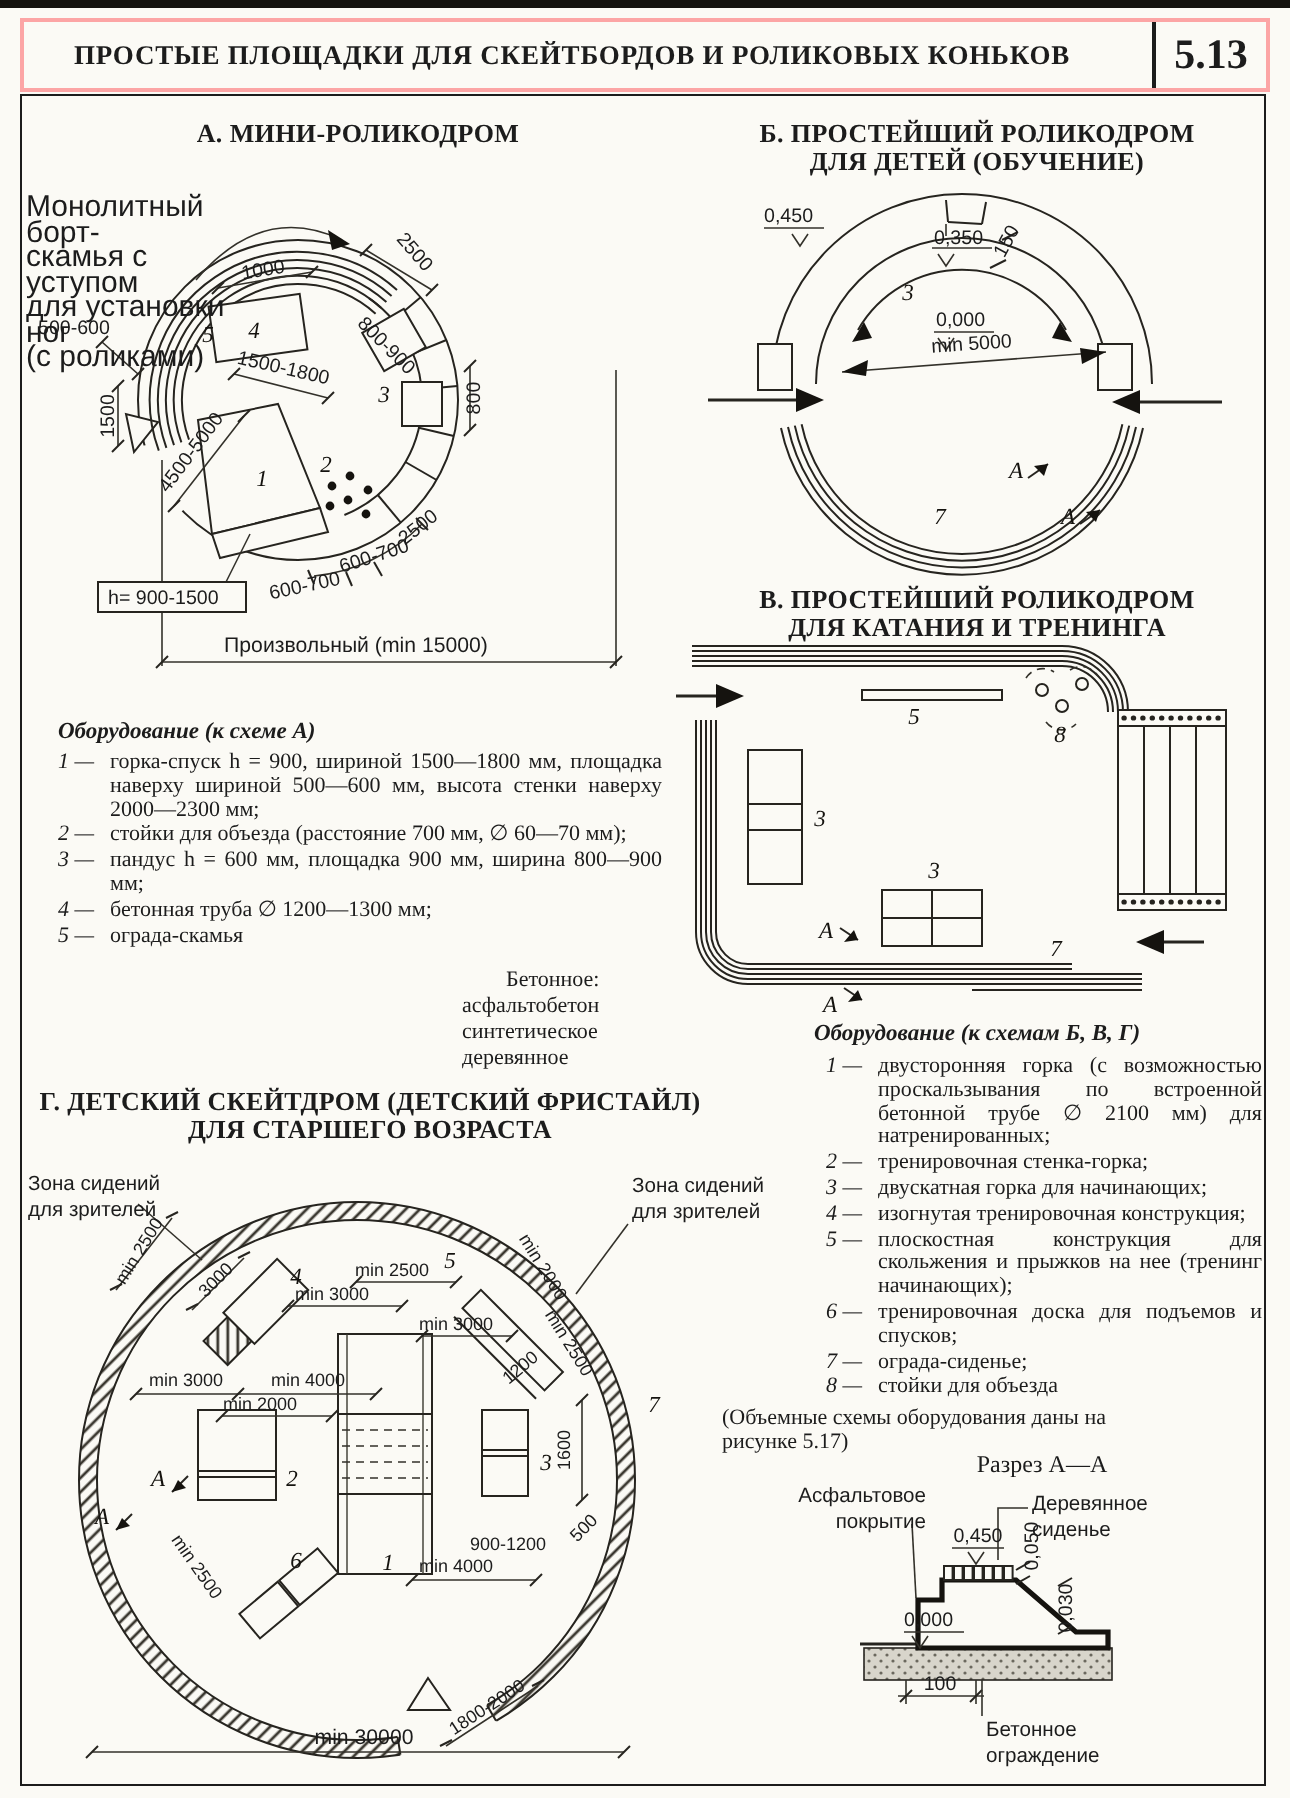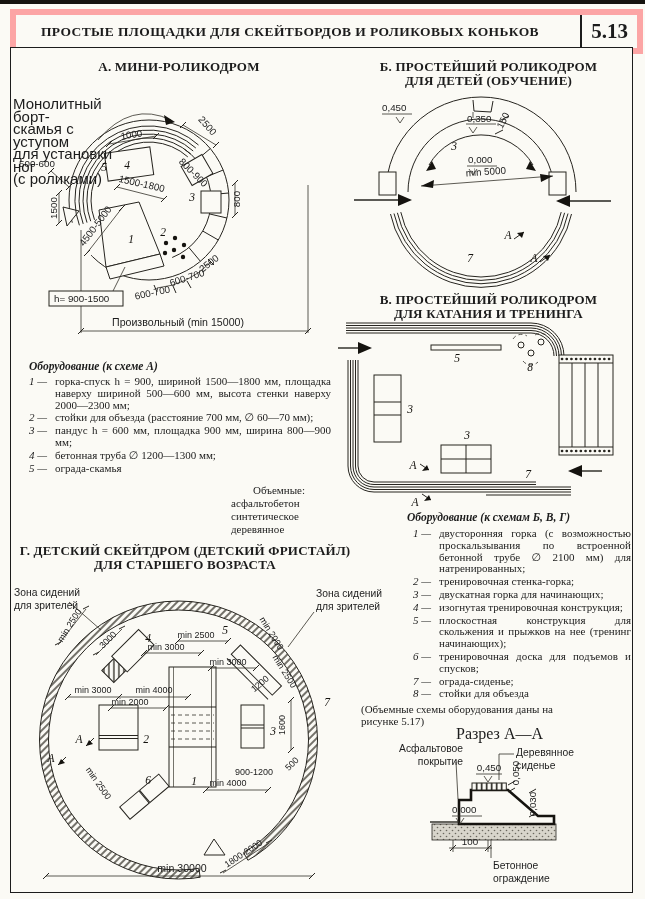--- a/index.html
+++ b/index.html
@@ -1,37 +1,37 @@
 <!DOCTYPE html>
 <html><head>
 <meta charset="utf-8">
 <style>
   html,body{margin:0;padding:0;background:#e8e6e0;}
   .page{position:relative;width:645px;height:899px;background:#fbfaf5;overflow:hidden;
         font-family:"Liberation Serif",serif;color:#1c1c1c;}
   .topstrip{position:absolute;left:0;top:0;width:645px;height:4px;background:#15130f;}
-  .hdr{position:absolute;left:10px;top:9px;width:621px;height:33px;border:6px solid #fca5a5;
+  .hdr{position:absolute;left:10px;top:9px;width:621px;height:33px;border:2px solid #fca5a5;
        display:flex;align-items:stretch;background:#fbfaf5;gap:16px;}
   .hdr-title{flex:1;display:flex;align-items:center;justify-content:center;
        font-weight:bold;font-size:13.5px;letter-spacing:.4px;}
   .hdr-num{width:55px;border-left:2px solid #1c1c1c;display:flex;align-items:center;justify-content:center;
        font-weight:bold;font-size:21px;font-family:"Liberation Serif",serif;}
   .main{position:absolute;left:10px;top:47px;width:621px;height:844px;border:1.5px solid #1c1c1c;background:#fbfaf5;}
   .abs{position:absolute;}
   .sect-title{font-weight:bold;font-size:13px;text-align:center;line-height:14px;letter-spacing:.2px;}
   .ann{font-family:"Liberation Sans",sans-serif;font-size:15px;line-height:12.5px;white-space:pre-line;}
   .eq-head{font-weight:bold;font-size:11.5px;font-style:italic;}
   .eq-list{font-size:11px;line-height:11.8px;text-align:justify;}
   .eq-item{position:relative;padding-left:26px;margin:0 0 1px 0;}
   .eq-item .no{position:absolute;left:0;top:0;font-style:italic;}
   .cover{font-size:11px;line-height:13px;}
   .cover .ch{padding-left:22px;}
   .cover .cb{white-space:pre-line;}
   .note{font-size:11px;line-height:11.8px;}
-  .aa-title{font-size:16px;}
+  .aa-title{font-size:12px;text-align:center;}
   .lab{font-family:Liberation Sans, sans-serif;font-size:10.3px;line-height:12.5px;white-space:pre-line;}
   .lab.r{text-align:right;}
   svg{position:absolute;overflow:hidden;}
   .dr{stroke:#26241f;stroke-width:1;fill:none;}
   .dr2{stroke:#26241f;stroke-width:1.4;fill:none;}
   .thin{stroke:#3a382f;stroke-width:.7;fill:none;}
   .dl{stroke:#33312a;stroke-width:.8;fill:none;}
   .dash{stroke-dasharray:4 3;}
   .dots{stroke:#26241f;stroke-width:2.6;stroke-linecap:round;stroke-dasharray:0.1 4.6;fill:none;}
   .tk{stroke:#26241f;stroke-width:1;}
@@ -172,21 +172,21 @@
 
     <div class="abs eq-head" style="left:18px;top:312px;">Оборудование (к схеме А)</div>
     <div class="abs eq-list" style="left:18px;top:328px;width:302px;">
       <div class="eq-item"><span class="no">1 —</span><span>горка-спуск h = 900, шириной 1500—1800 мм, площадка наверху шириной 500—600 мм, высота стенки наверху 2000—2300 мм;</span></div>
       <div class="eq-item"><span class="no">2 —</span><span>стойки для объезда (расстояние 700 мм, ∅ 60—70 мм);</span></div>
       <div class="eq-item"><span class="no">3 —</span><span>пандус h = 600 мм, площадка 900 мм, ширина 800—900 мм;</span></div>
       <div class="eq-item"><span class="no">4 —</span><span>бетонная труба ∅ 1200—1300 мм;</span></div>
       <div class="eq-item"><span class="no">5 —</span><span>ограда-скамья</span></div>
     </div>
     <div class="abs cover" style="left:220px;top:436px;width:112px;">
-      <div class="ch">Объемные:</div>
+      <div class="ch">Бетонное:</div>
       <div class="cb">асфальтобетон
 синтетическое
 деревянное</div>
     </div>
 
     <div class="abs sect-title" style="left:330px;top:12px;width:295px;">
       <div>Б. ПРОСТЕЙШИЙ РОЛИКОДРОМ</div>
       <div>ДЛЯ ДЕТЕЙ (ОБУЧЕНИЕ)</div>
     </div>
 

